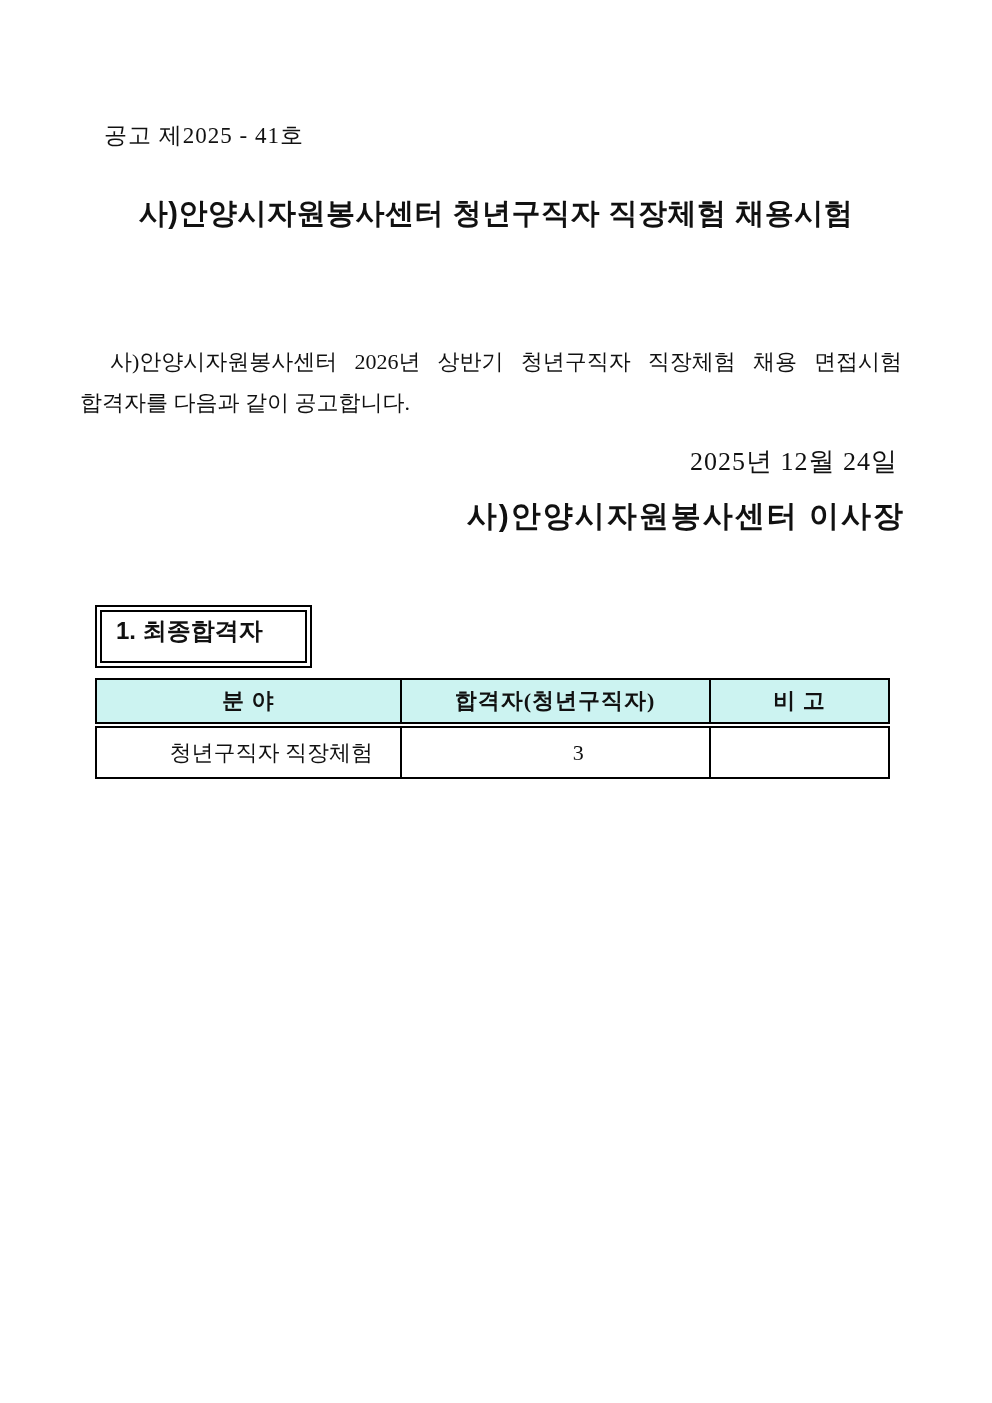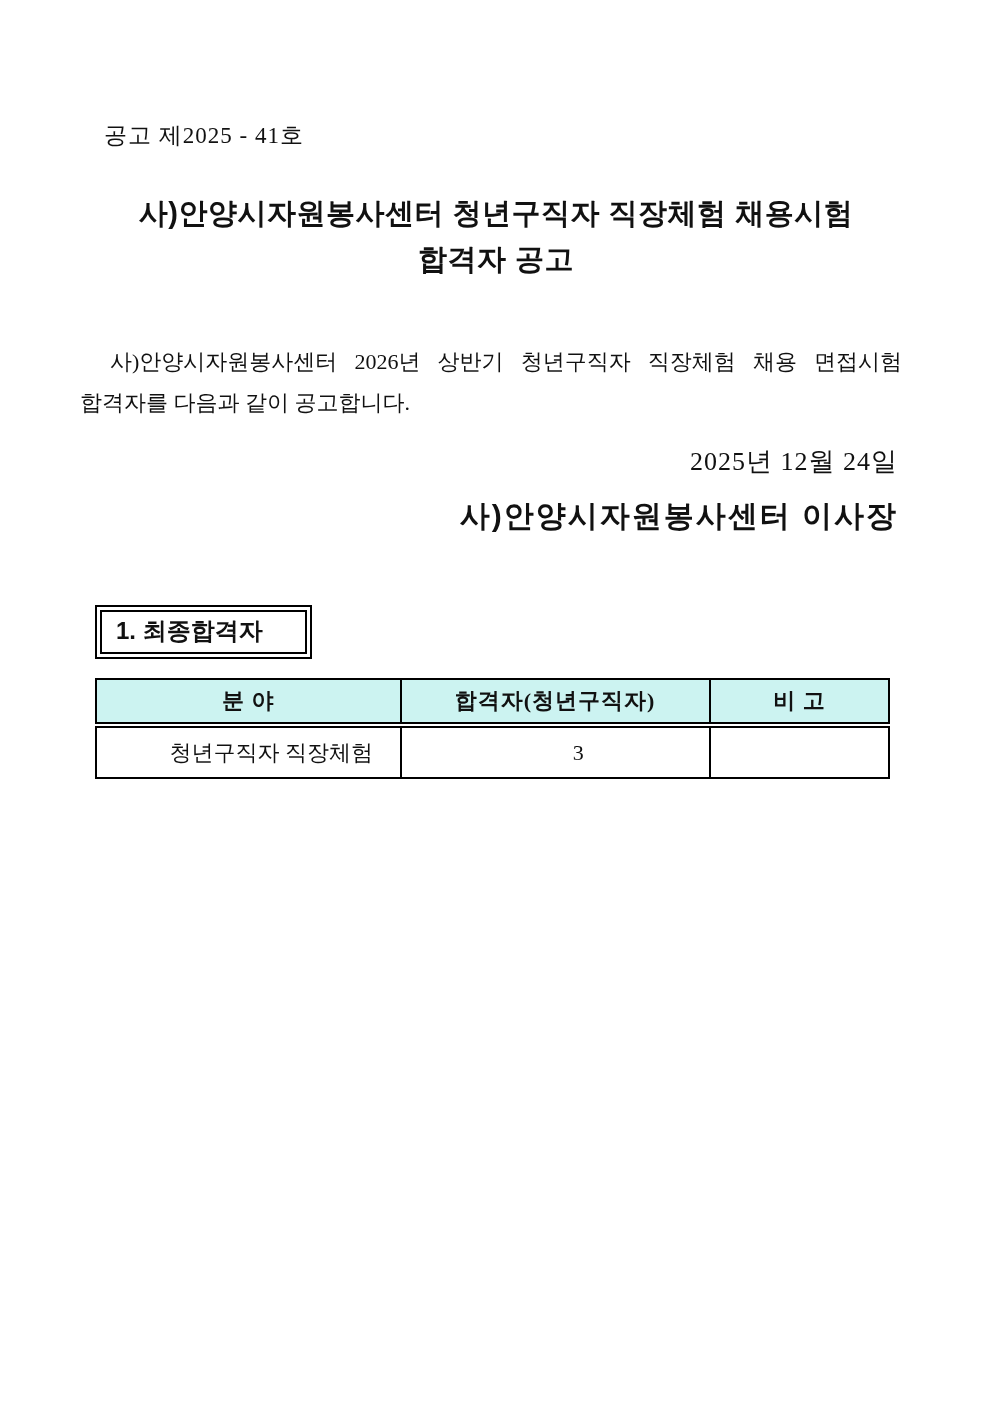--- a/index.html
+++ b/index.html
@@ -53,40 +53,40 @@
     top: 444px;
     right: 94px;
     font-size: 26px;
     letter-spacing: 1px;
     white-space: nowrap;
   }
 
   .signer-line {
     position: absolute;
     top: 496px;
-    right: 94px;
+    right: 87px;
     font-family: "Liberation Sans", "DejaVu Sans", sans-serif;
     font-weight: bold;
     font-size: 30px;
     letter-spacing: 2px;
     white-space: nowrap;
     text-align: right;
   }
 
   .section-box {
     position: absolute;
     left: 95px;
     top: 605px;
     border: 2px solid #000000;
     padding: 3px;
     background: #ffffff;
   }
   .section-box-inner {
     border: 2px solid #000000;
-    padding: 3px 42px 5px 14px;
+    padding: 3px 42px 14px 14px;
     font-family: "Liberation Sans", "DejaVu Sans", sans-serif;
     font-weight: bold;
     font-size: 24px;
     white-space: nowrap;
   }
 
   table.results-table {
     position: absolute;
     left: 95px;
     top: 678px;
@@ -120,21 +120,20 @@
 </style>
 </head>
 <body>
 
 <div class="page">
 
   <div class="doc-number">공고 제2025 - 41호</div>
 
   <div class="doc-title">
     <div>사)안양시자원봉사센터 청년구직자 직장체험 채용시험</div>
-    <div>합격자 공고</div>
   </div>
 
   <div class="body-para">사)안양시자원봉사센터 2026년 상반기 청년구직자 직장체험 채용 면접시험 합격자를 다음과 같이 공고합니다.</div>
 
   <div class="date-line">2025년 12월 24일</div>
 
   <div class="signer-line">사)안양시자원봉사센터  이사장</div>
 
   <div class="section-box">
     <div class="section-box-inner">1. 최종합격자</div>

